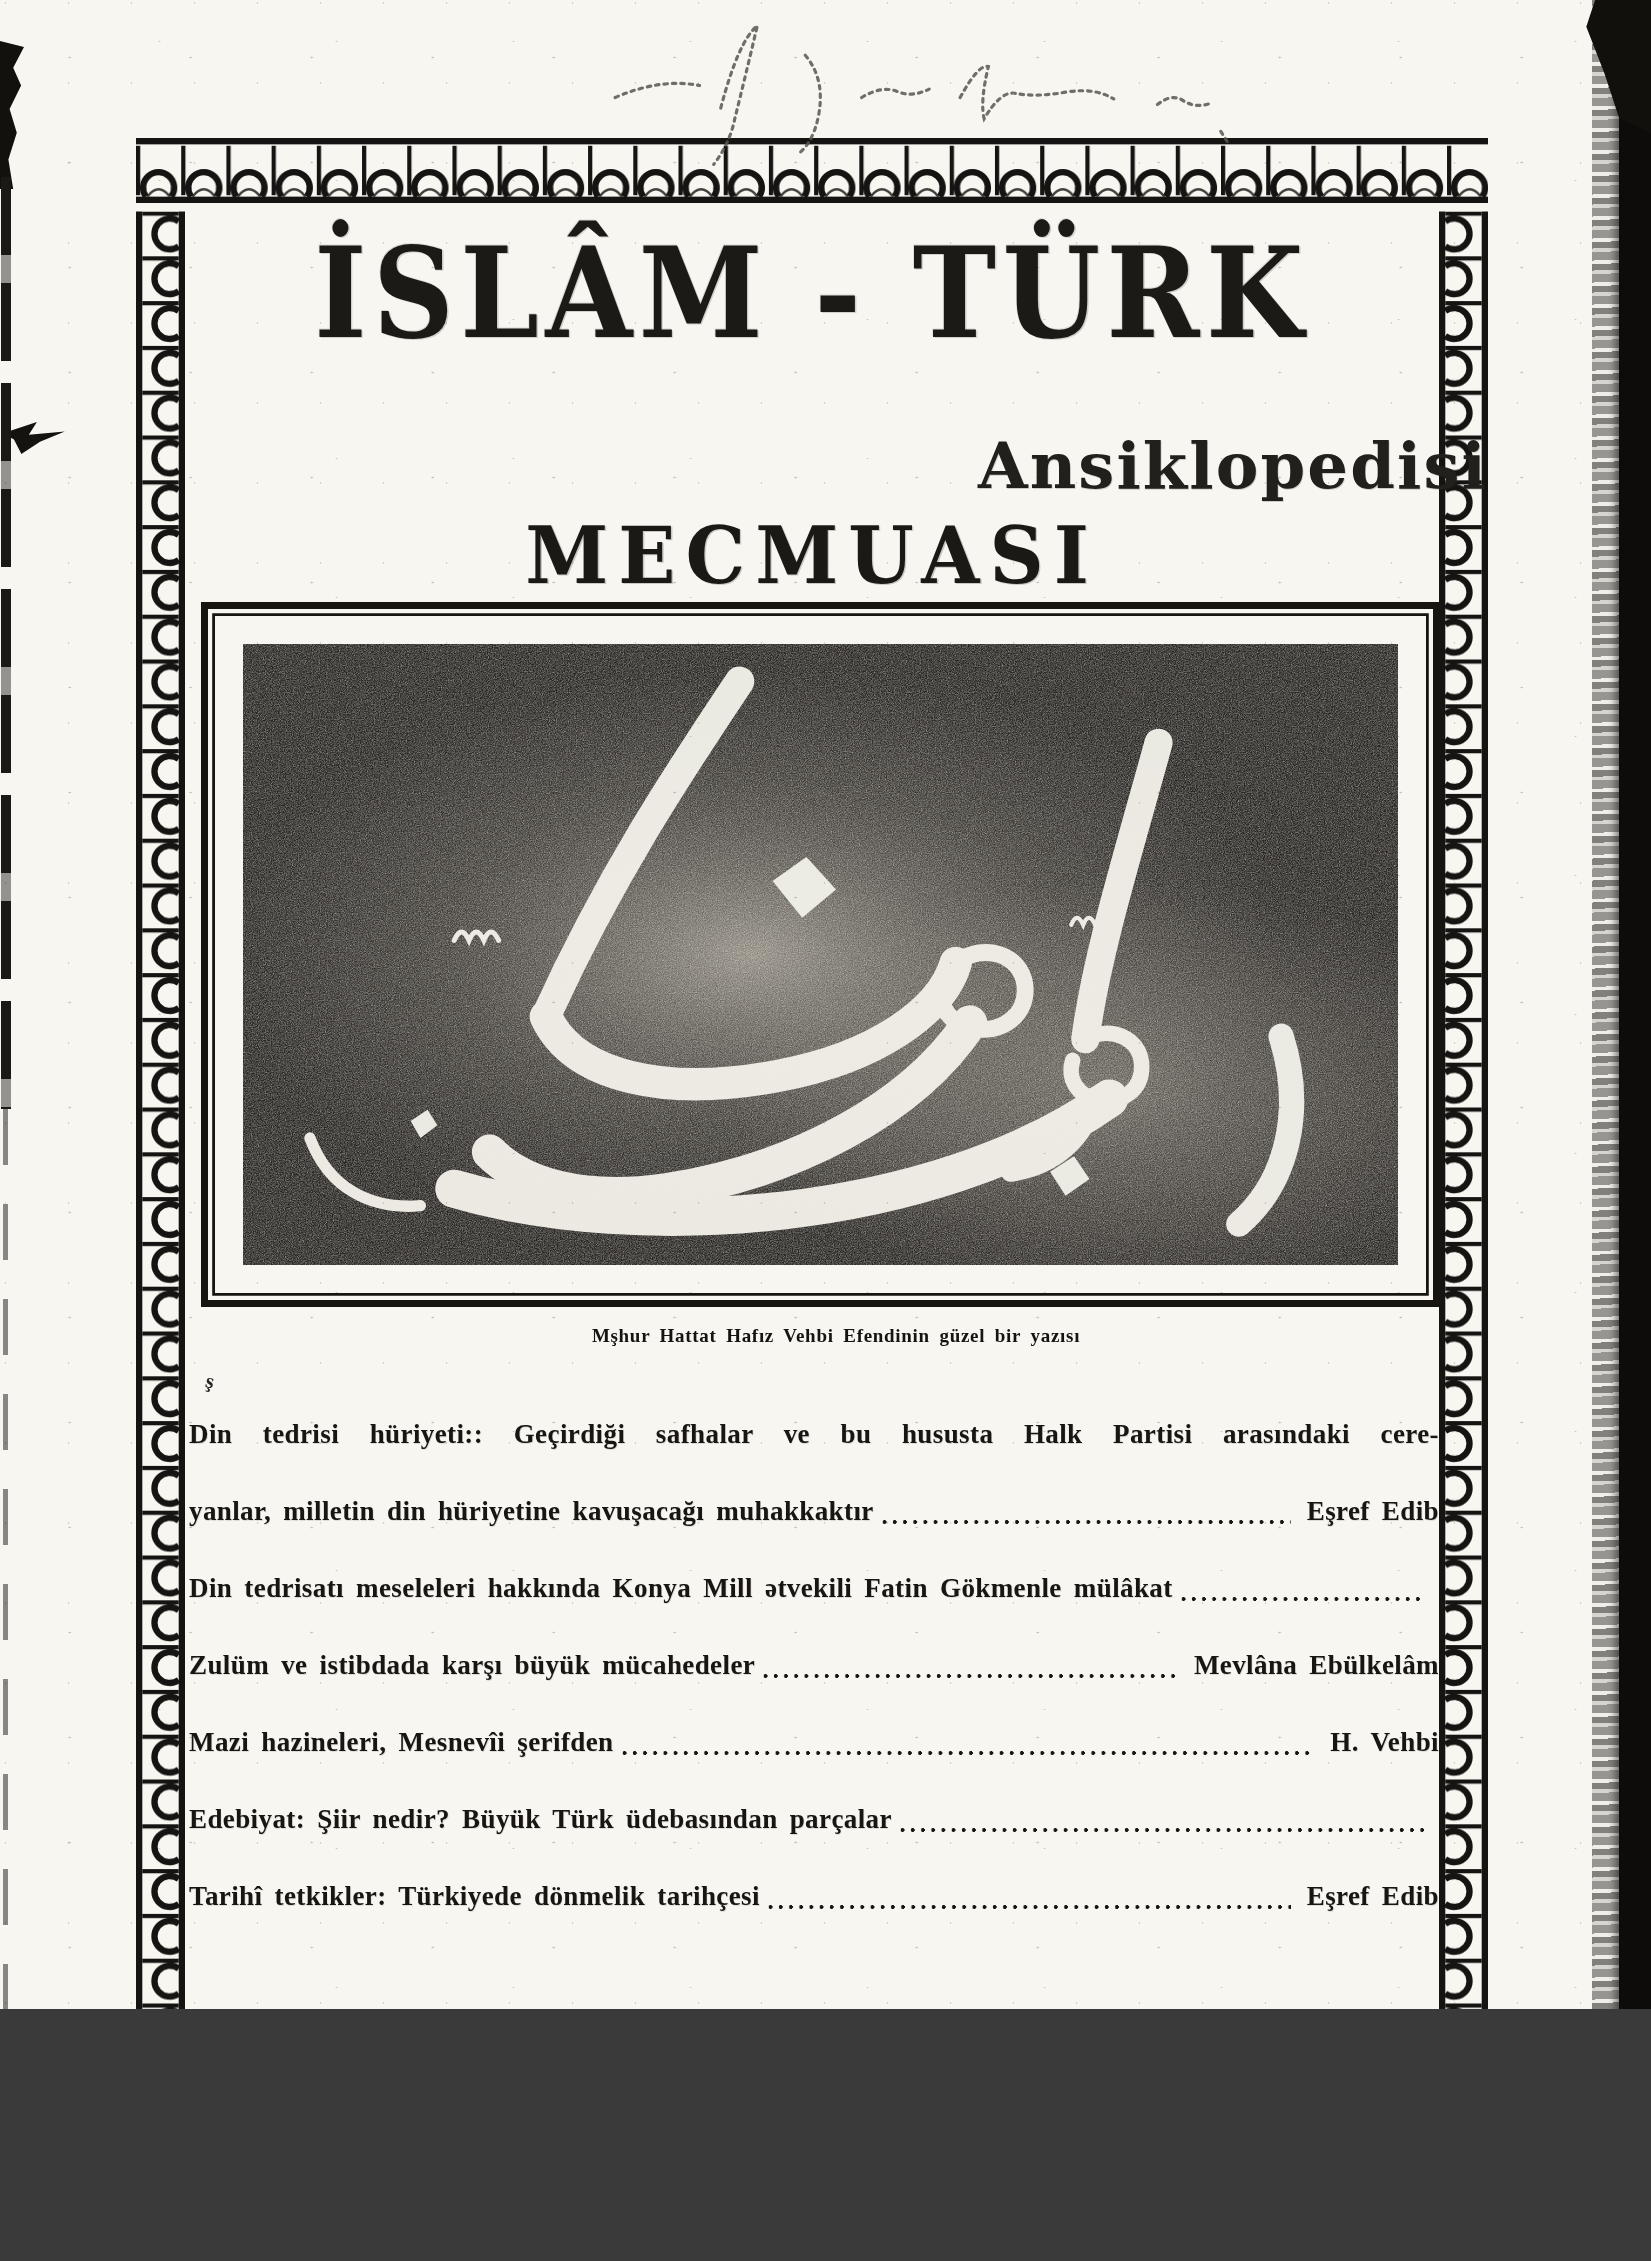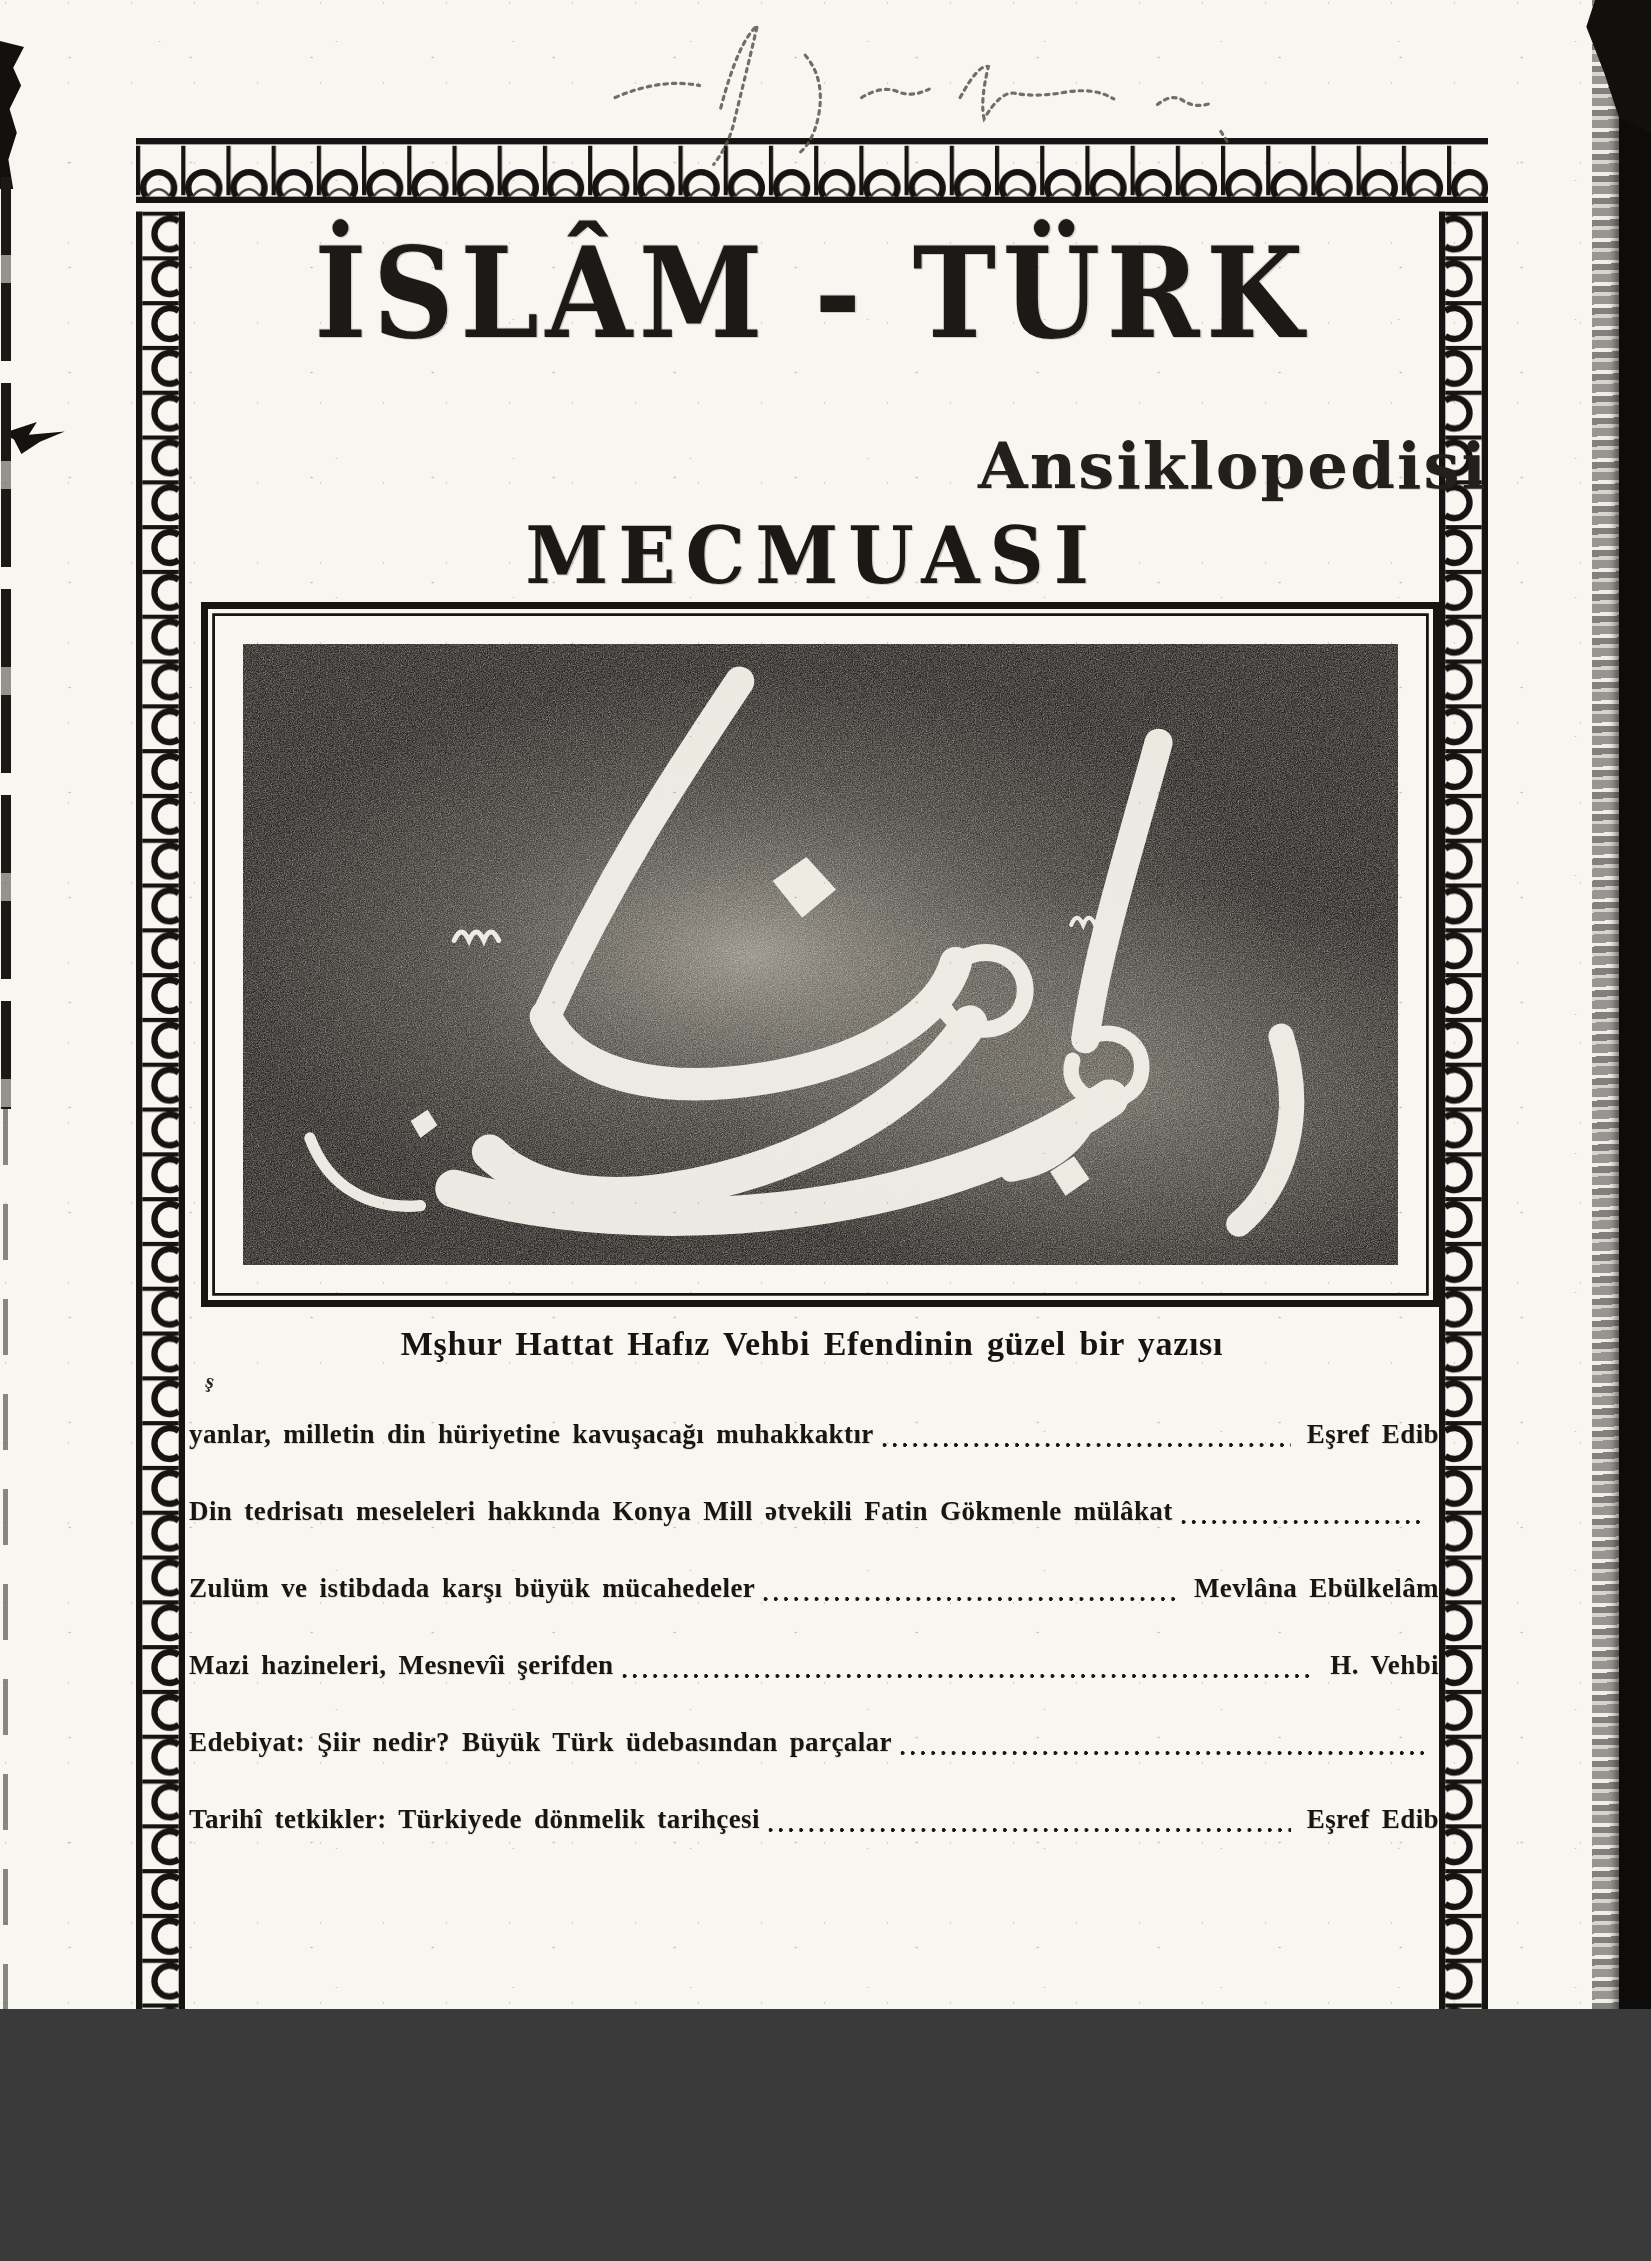--- a/index.html
+++ b/index.html
@@ -49,21 +49,21 @@
   
   .plate{
     position:absolute;left:201px;top:602px;width:1239px;height:705px;z-index:2;
     box-sizing:border-box;border:7.8px solid #181511;background:#f7f6f1;padding:35px;
     box-shadow:inset 0 0 0 4.2px #f7f6f1, inset 0 0 0 7px #181511;
   }
   .plate svg{display:block;width:100%;height:100%;}
 
   .caption{
     position:absolute;left:136px;width:1352px;top:1325px;text-align:center;
-    font-weight:700;font-size:34px;letter-spacing:0.7px;word-spacing:4.2px;color:#161412;z-index:2;
+    font-weight:700;font-size:19px;letter-spacing:0.7px;word-spacing:4.2px;color:#161412;z-index:2;padding-left:24px;
   }
   .stray{
     position:absolute;left:206px;top:1369px;font-size:21px;font-weight:700;
     transform:rotate(14deg);color:#2a2826;z-index:2;
   }
 
   
   .toc{position:absolute;left:189px;top:1421px;width:1250px;z-index:2;}
   .toc-row{
     display:flex;align-items:baseline;font-weight:700;font-size:27px;line-height:1;
@@ -244,20 +244,23 @@
         <polygon points="1146,748 1180,726 1202,758 1168,782"></polygon>
         <polygon points="238,676 262,660 276,682 252,700"></polygon>
       </g>
     </svg>
   </div>
 
   <div class="caption">Mşhur Hattat Hafız Vehbi Efendinin güzel bir yazısı</div>
   <div class="stray">ş</div>
 
   <div class="toc">
+    <div class="toc-row no-leader">
+      <span class="toc-text" style="white-space:normal;">Din tedrisi hüriyeti:: Geçirdiği safhalar ve bu hususta Halk Partisi arasındaki cere-</span>
+    </div>
     <div class="toc-row">
       <span class="toc-text">yanlar, milletin din hüriyetine kavuşacağı muhakkaktır</span>
       <span class="leader"></span>
       <span class="toc-author">Eşref Edib</span>
     </div>
     <div class="toc-row">
       <span class="toc-text">Din tedrisatı meseleleri hakkında Konya Mill ətvekili Fatin Gökmenle mülâkat</span>
       <span class="leader"></span>
       <span class="toc-author"></span>
     </div>

